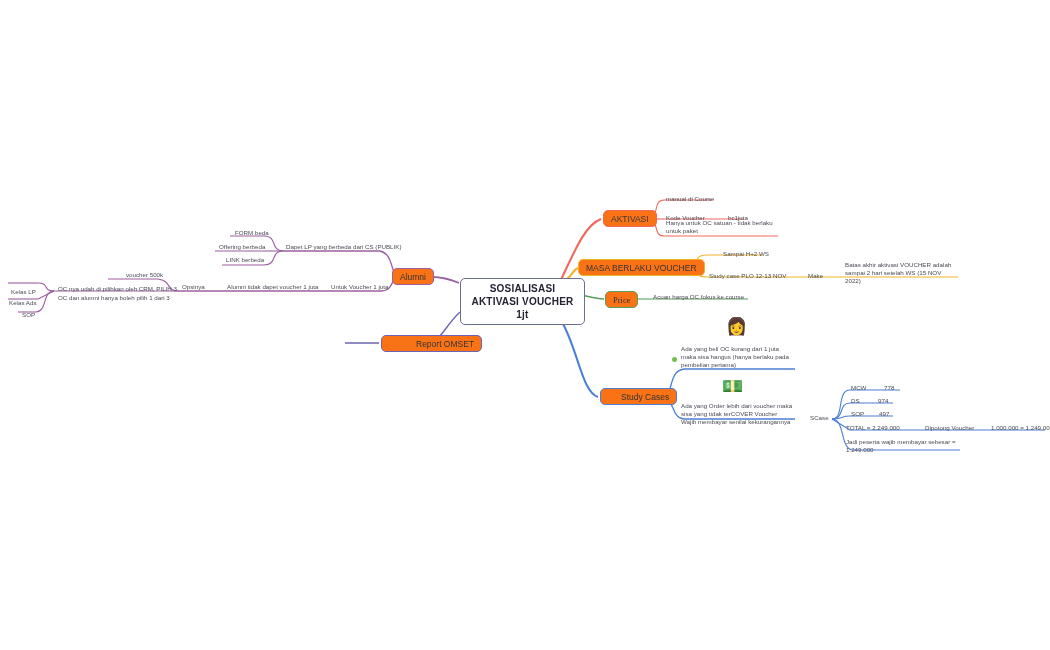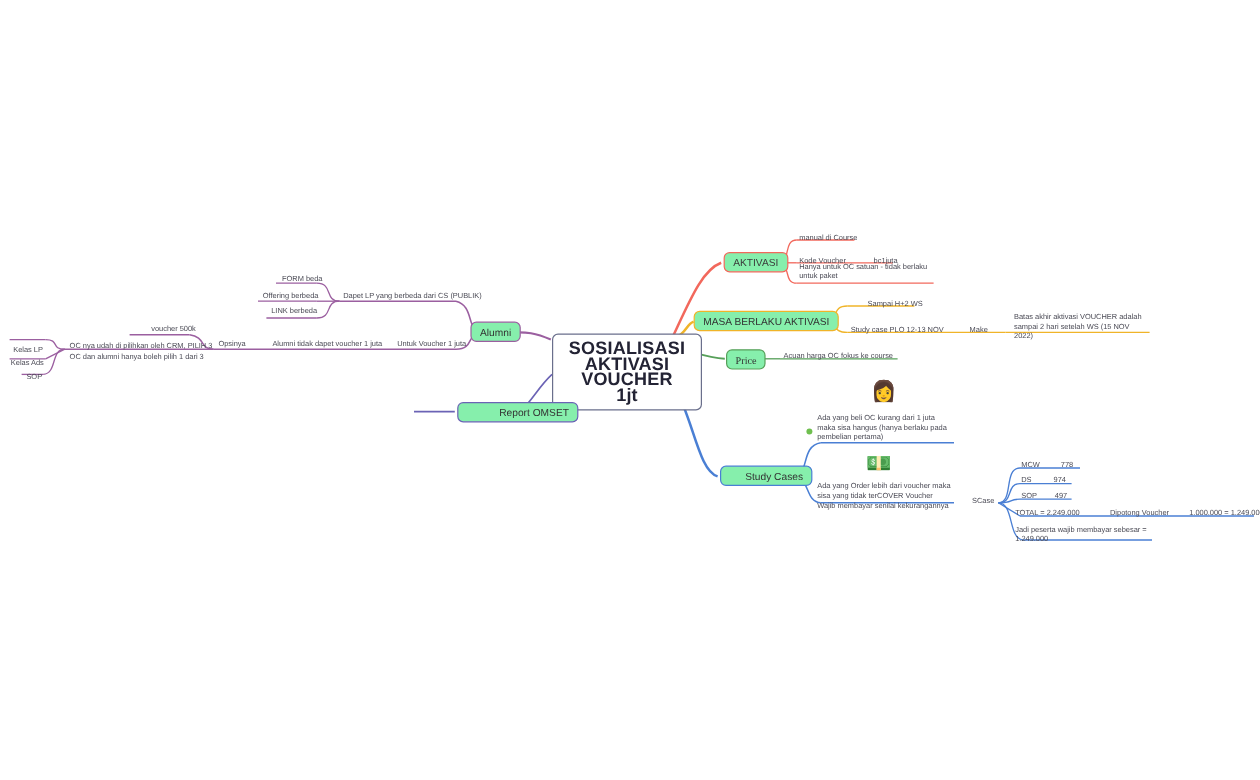--- a/index.html
+++ b/index.html
@@ -8,30 +8,30 @@
     font-family:"Liberation Sans", sans-serif;
     -webkit-font-smoothing:antialiased;
   }
   #stage{position:relative;width:1050px;height:650px;}
   svg#wires{position:absolute;left:0;top:0;width:1050px;height:650px;}
 
   .node{position:absolute;box-sizing:border-box;}
 
   
   .central{
-    left:460px;top:278px;width:125px;height:64px;
+    left:460px;top:278px;width:125px;height:47px;
     border:1px solid #6a6f8c;border-radius:5px;background:#ffffff;
     display:flex;align-items:center;justify-content:center;
     text-align:center;color:#232334;
-    font-size:15px;font-weight:bold;letter-spacing:.2px;line-height:13px;
+    font-size:10px;font-weight:bold;letter-spacing:.2px;line-height:13px;
   }
 
   
   .pill{
-    border:1px solid #888;border-radius:5px;background:#86efac;
+    border:1px solid #888;border-radius:5px;background:#f97316;
     display:flex;align-items:center;justify-content:center;
     font-size:8.5px;color:#333;height:17px;padding:0 7px;white-space:nowrap;
   }
   .pill.aktivasi{left:603px;top:210px;border-color:#f2685c;color:#3a3a3a;}
   .pill.masa{left:578px;top:259px;border-color:#f0b429;}
   .pill.price{left:605px;top:291px;border-color:#57a05a;font-family:Liberation Serif, serif;}
   .pill.study{left:600px;top:388px;border-color:#4a7fd4;padding-left:20px;}
   .pill.alumni{left:392px;top:268px;border-color:#9b5fa0;}
   .pill.report{left:381px;top:335px;border-color:#6b63b5;padding-left:34px;}
 
@@ -118,21 +118,21 @@
       <div>1jt</div>
     </div>
   </div>
 
   <div class="node pill aktivasi">AKTIVASI</div>
   <div class="t" style="left:666px;top:195px;">manual di Course</div>
   <div class="t" style="left:666px;top:214px;">Kode Voucher</div>
   <div class="t" style="left:728px;top:214px;">bc1juta</div>
   <div class="t wrap" style="left:666px;top:219px;width:112px;">Hanya untuk OC satuan - tidak berlaku untuk paket</div>
 
-  <div class="node pill masa">MASA BERLAKU AKTIVASI</div>
+  <div class="node pill masa">MASA BERLAKU VOUCHER</div>
   <div class="t" style="left:723px;top:250px;">Sampai H+2 WS</div>
   <div class="t" style="left:709px;top:272px;">Study case PLO 12-13 NOV</div>
   <div class="t" style="left:808px;top:272px;">Make</div>
   <div class="t wrap" style="left:845px;top:261px;width:112px;">Batas akhir aktivasi VOUCHER adalah sampai 2 hari setelah WS (15 NOV 2022)</div>
 
   <div class="node pill price">Price</div>
   <div class="t" style="left:653px;top:293px;">Acuan harga OC fokus ke course</div>
 
   <div class="node pill study">Study Cases</div>
 

